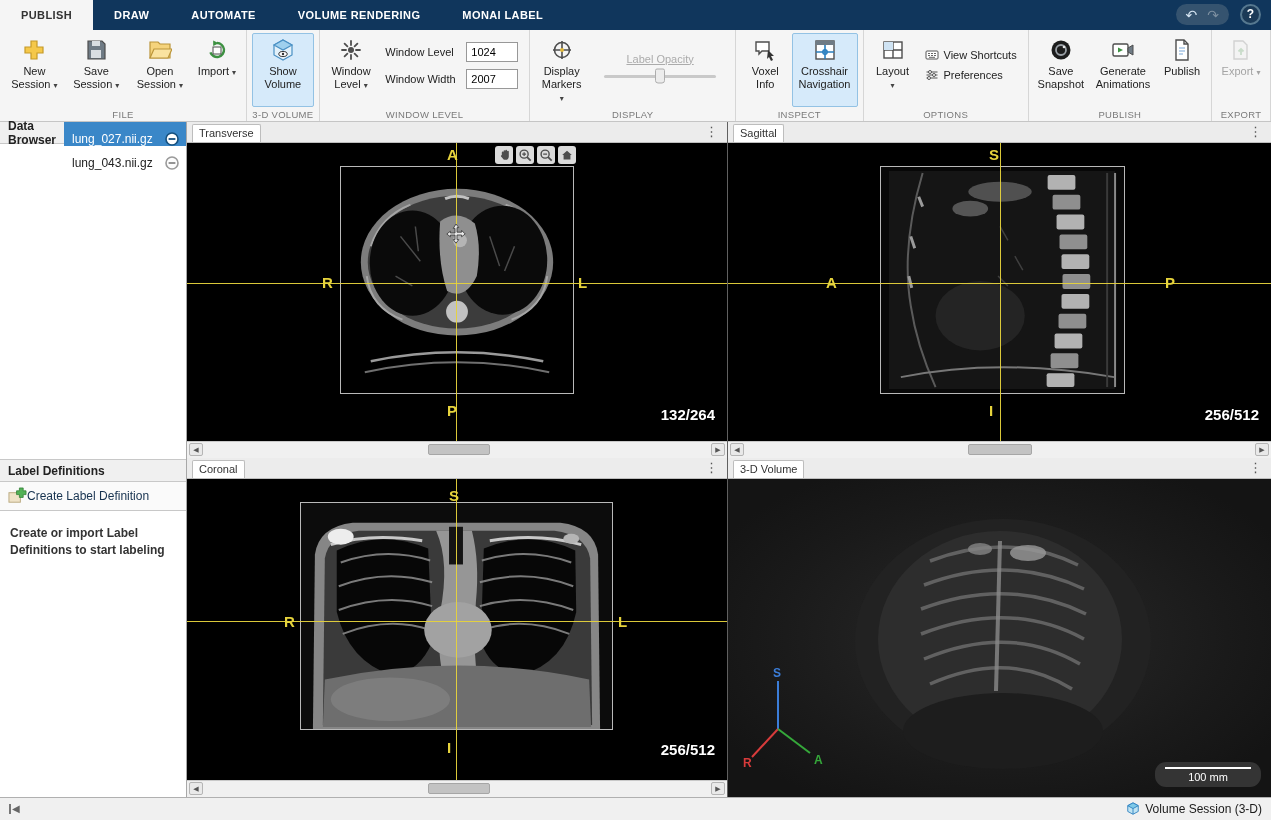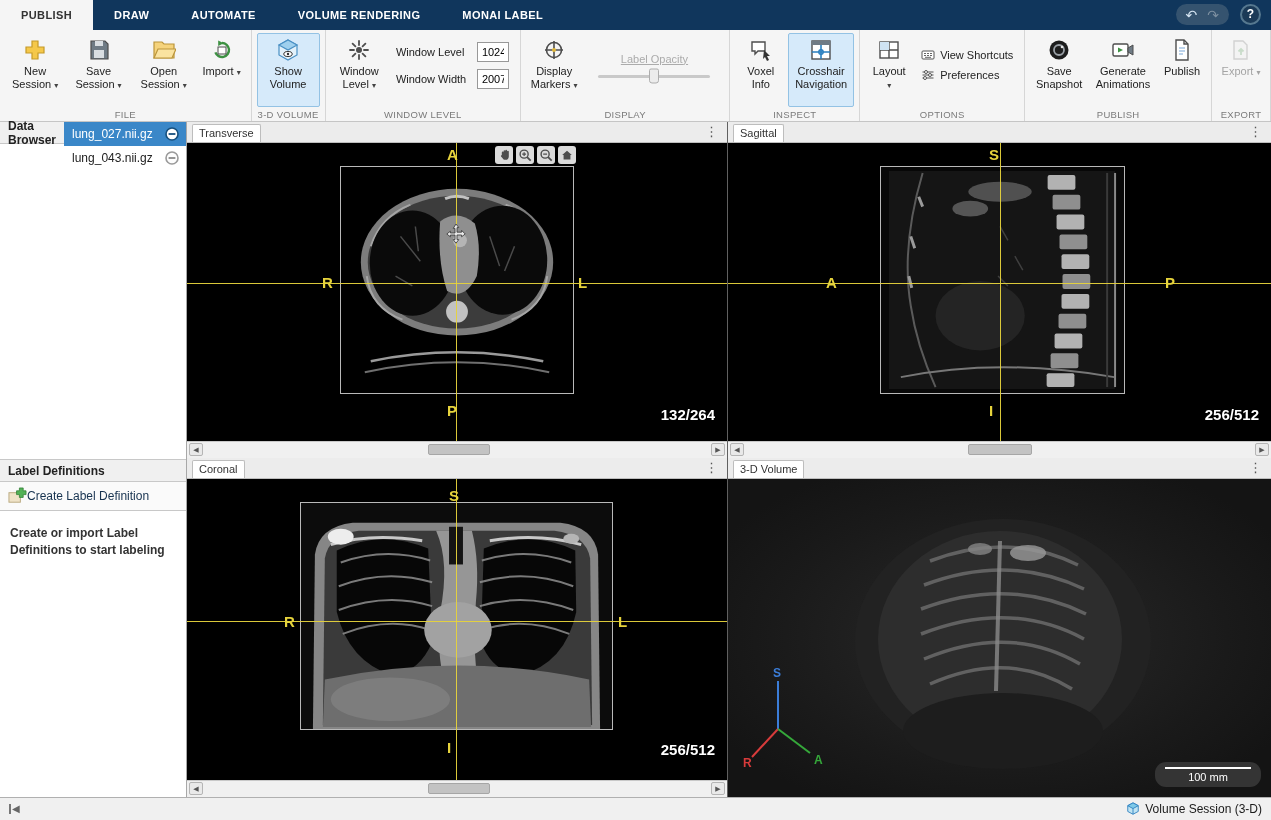--- a/index.html
+++ b/index.html
@@ -26,38 +26,38 @@
   .bigbtn .blabel { line-height:1.2; }
   .bigbtn.active { background:#d6eafa; border-color:#93c2e4; }
   .bigbtn.disabled { color:#a4a4a4; }
   .bigbtn.disabled svg { opacity:.5; }
   .caret { font-size:8px; color:#444; }
   .bigbtn.disabled .caret { color:#a4a4a4; }
 
   .wl-fields { display:flex; flex-direction:column; justify-content:center; gap:7px; padding:0 6px 10px; }
   .wl-row { display:flex; align-items:center; gap:7px; }
   .wl-row label { font-size:11px; color:#222; width:74px; }
-  .wl-input { width:32px; height:20px; border:1px solid #989898; font-size:11px; padding:8px 4px; font-family:"Liberation Sans",sans-serif; background:#fff; }
+  .wl-input { width:52px; height:20px; border:1px solid #989898; font-size:11px; padding:8px 4px; font-family:"Liberation Sans",sans-serif; background:#fff; }
 
   .opacity-group { display:flex; flex-direction:column; align-items:center; justify-content:center; gap:10px; padding:0 14px 10px; }
   .opacity-label { color:#ababab; font-size:11px;text-decoration:underline; }
   .slider { width:112px; height:3px; background:#c9c9c9; border-radius:2px; position:relative; }
   .slider .thumb { position:absolute; left:50%; top:50%; transform:translate(-50%,-50%); width:10px; height:15px; background:#ececec; border:1px solid #adadad; border-radius:2px 2px 3px 3px; }
 
   .small-col { display:flex; flex-direction:column; justify-content:center; gap:6px; padding:0 6px 10px; }
   .smallbtn { display:flex; align-items:center; gap:5px; font-size:11px; color:#222; cursor:pointer; white-space:nowrap; }
   .smallbtn svg { width:14px; height:14px; }
 
   
   .left-panel { position:absolute; top:122px; left:0; width:187px; bottom:23px; background:#fff; border-right:1px solid #a8a8a8; display:flex; flex-direction:column; }
   .db-section { height:338px; display:flex; flex-direction:row; border-bottom:1px solid #c8c8c8; }
   .ld-section { flex:1; display:flex; flex-direction:column; }
   .panel-header { height:22px; flex:0 0 22px; background:#f0f0f0; border-bottom:1px solid #c8c8c8; font-weight:bold; font-size:12px; color:#222; display:flex; align-items:center; padding:0 8px; }
   .db-list { flex:1; background:#fff; }
-  .db-item { height:24px; display:flex; align-items:center; justify-content:space-between; padding:0 7px 0 8px; font-size:12px; color:#222; cursor:pointer; }
+  .db-item { height:24px; display:flex; align-items:flex-end; justify-content:space-between; padding:0 7px 0 8px; font-size:12px; color:#222; cursor:pointer; }
   .db-item.selected { background:#3a87c8; color:#fff; }
   .create-row { height:29px; flex:0 0 29px; border-bottom:1px solid #c8c8c8; background:#fafafa; display:flex; align-items:center; gap:0; padding:0 8px; font-size:12px; color:#16324f; cursor:pointer; }
   .ld-hint { padding:14px 10px; font-weight:bold; font-size:12px; color:#333; line-height:1.4; }
 
   
   .viewports { position:absolute; top:122px; left:187px; right:0; bottom:23px; display:grid; grid-template-columns:541px 1fr; grid-template-rows:336px 1fr; }
   .viewport { position:relative; display:flex; flex-direction:column; background:#000; min-width:0; min-height:0; }
   .vp-left { border-right:1px solid #606060; }
   .vheader { height:21px; flex:0 0 21px; background:#ececec; border-bottom:1px solid #bdbdbd; position:relative; display:flex; align-items:flex-end; }
   .vtab { background:#fff; border:1px solid #bdbdbd; border-bottom:none; border-radius:2px 2px 0 0; padding:2px 6px 3px; margin-left:5px; font-size:11px; color:#333; cursor:pointer; }

